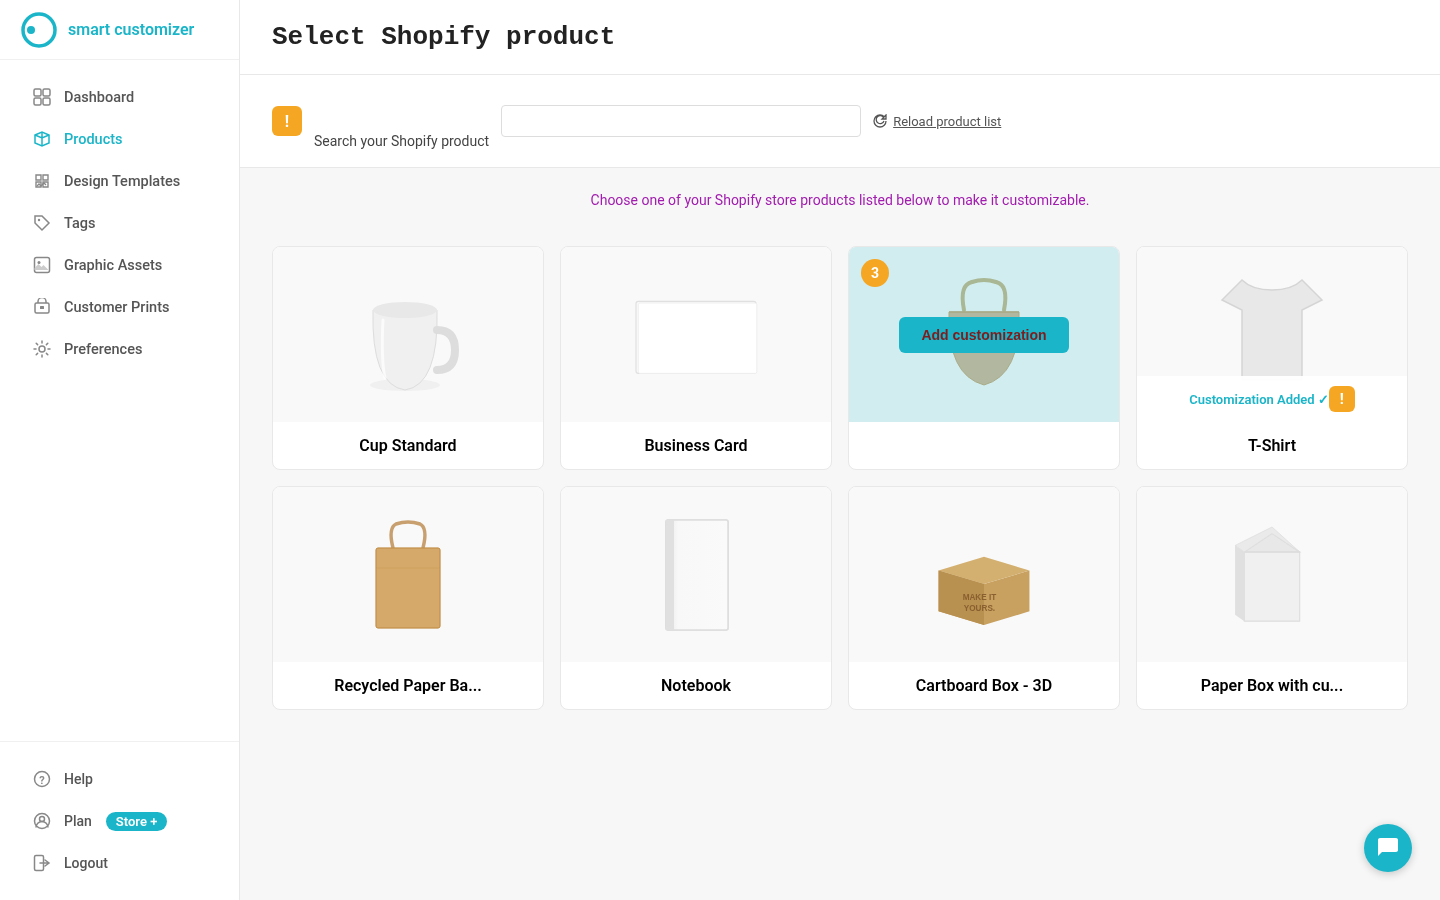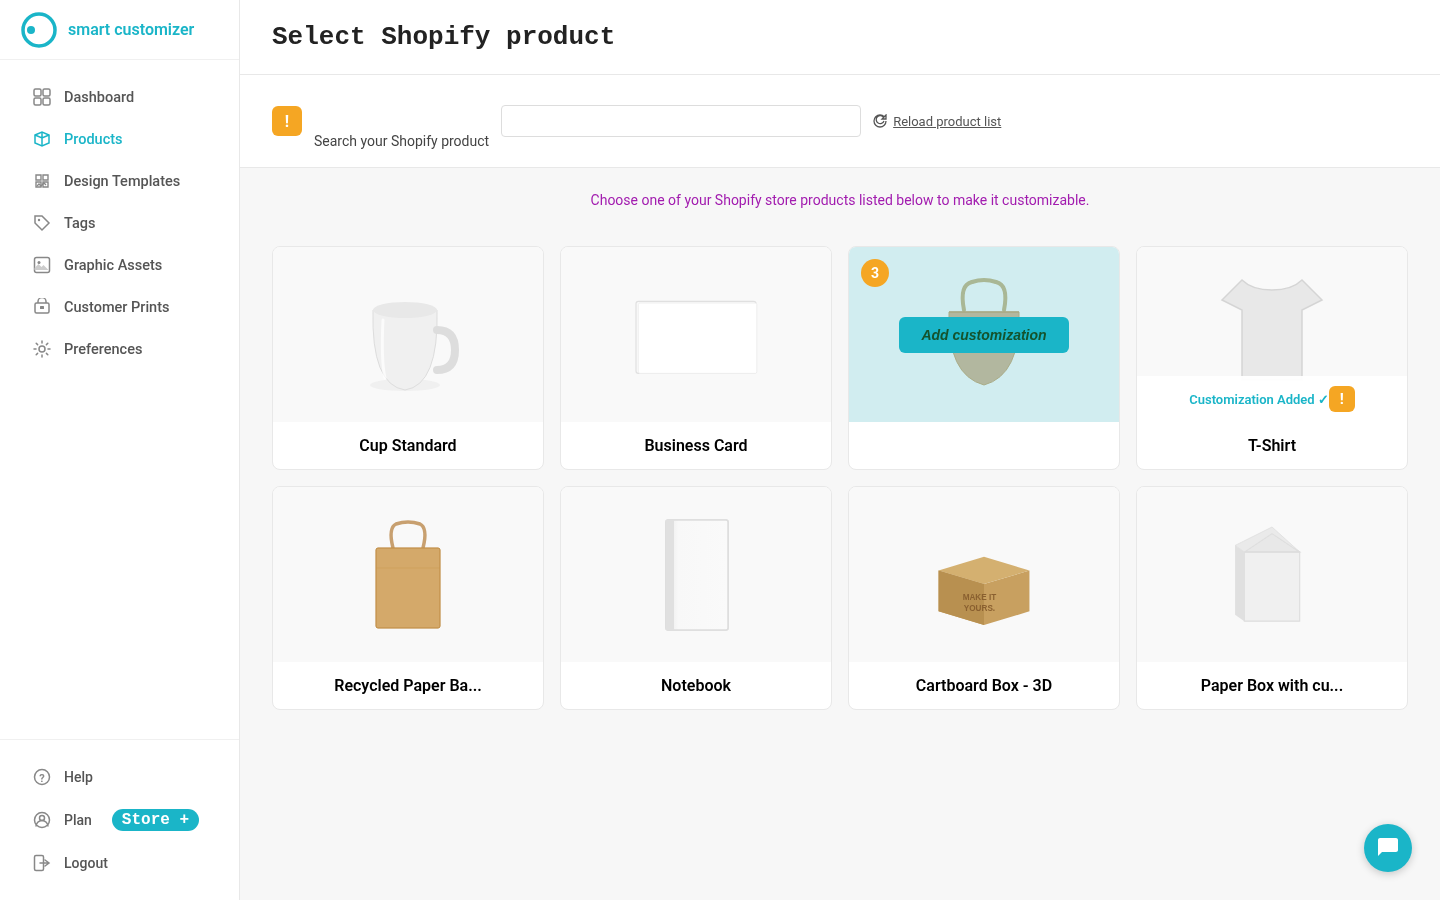--- a/index.html
+++ b/index.html
@@ -61,24 +61,23 @@
       padding: 16px 0;
       border-top: 1px solid #f0f0f0;
     }
     .sidebar-bottom .nav-item { font-size: 14px; }
     .plan-badge {
       display: inline-block;
       background: #1ab5c8;
       color: #fff;
       border-radius: 12px;
       padding: 2px 10px;
-      font-size: 16px;
+      font-size: 13px;
       font-weight: 600;
-      margin-left: 20px;
-      font-family: Liberation Mono, monospace;
+      margin-left: 14px;
     }
 
     
     .main {
       flex: 1;
       display: flex;
       flex-direction: column;
       background: #f7f7f7;
       height: 900px;
       overflow-y: auto;
@@ -203,29 +202,28 @@
       color: #fff;
       border-radius: 50%;
       display: flex;
       align-items: center;
       justify-content: center;
       font-weight: 700;
       font-size: 14px;
     }
     .add-btn {
       background: #1ab5c8;
-      color: #14532d;
+      color: #7f1d1d;
       border: none;
       border-radius: 6px;
       padding: 10px 22px;
       font-size: 14px;
       font-weight: 600;
       cursor: pointer;
       white-space: nowrap;
-      font-style: italic;
     }
     .customization-added {
       position: absolute;
       bottom: 0; left: 0; right: 0;
       background: rgba(255,255,255,0.95);
       display: flex;
       align-items: center;
       justify-content: center;
       padding: 10px 12px;
     }

